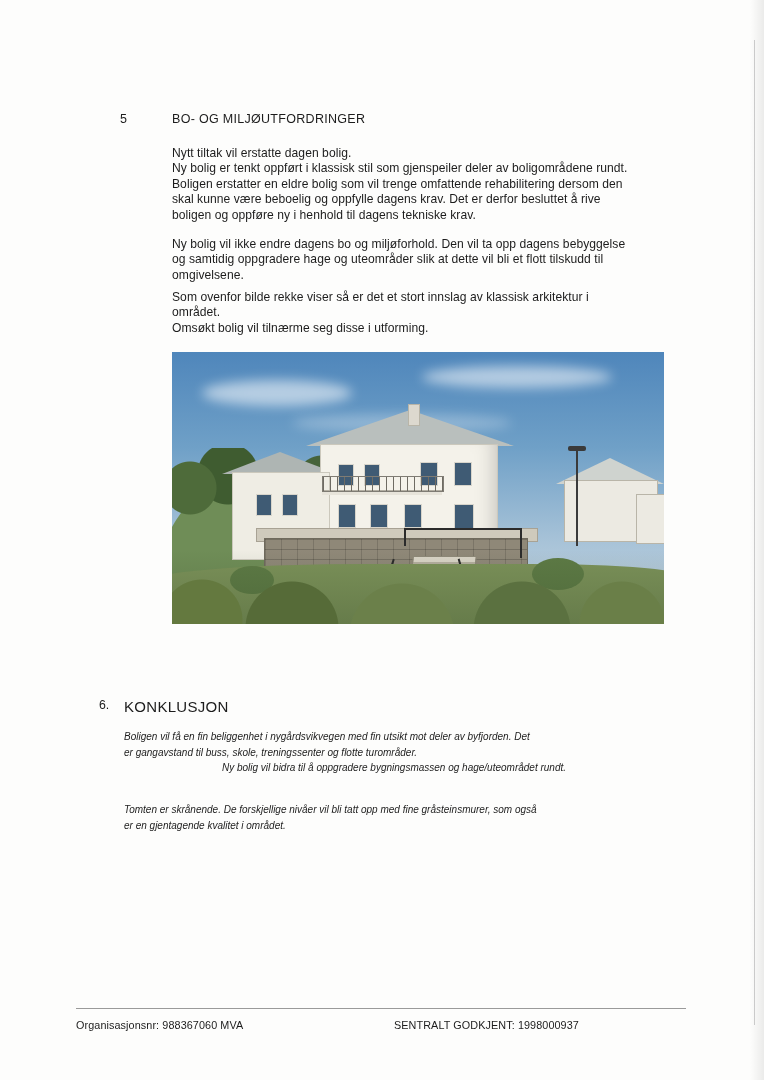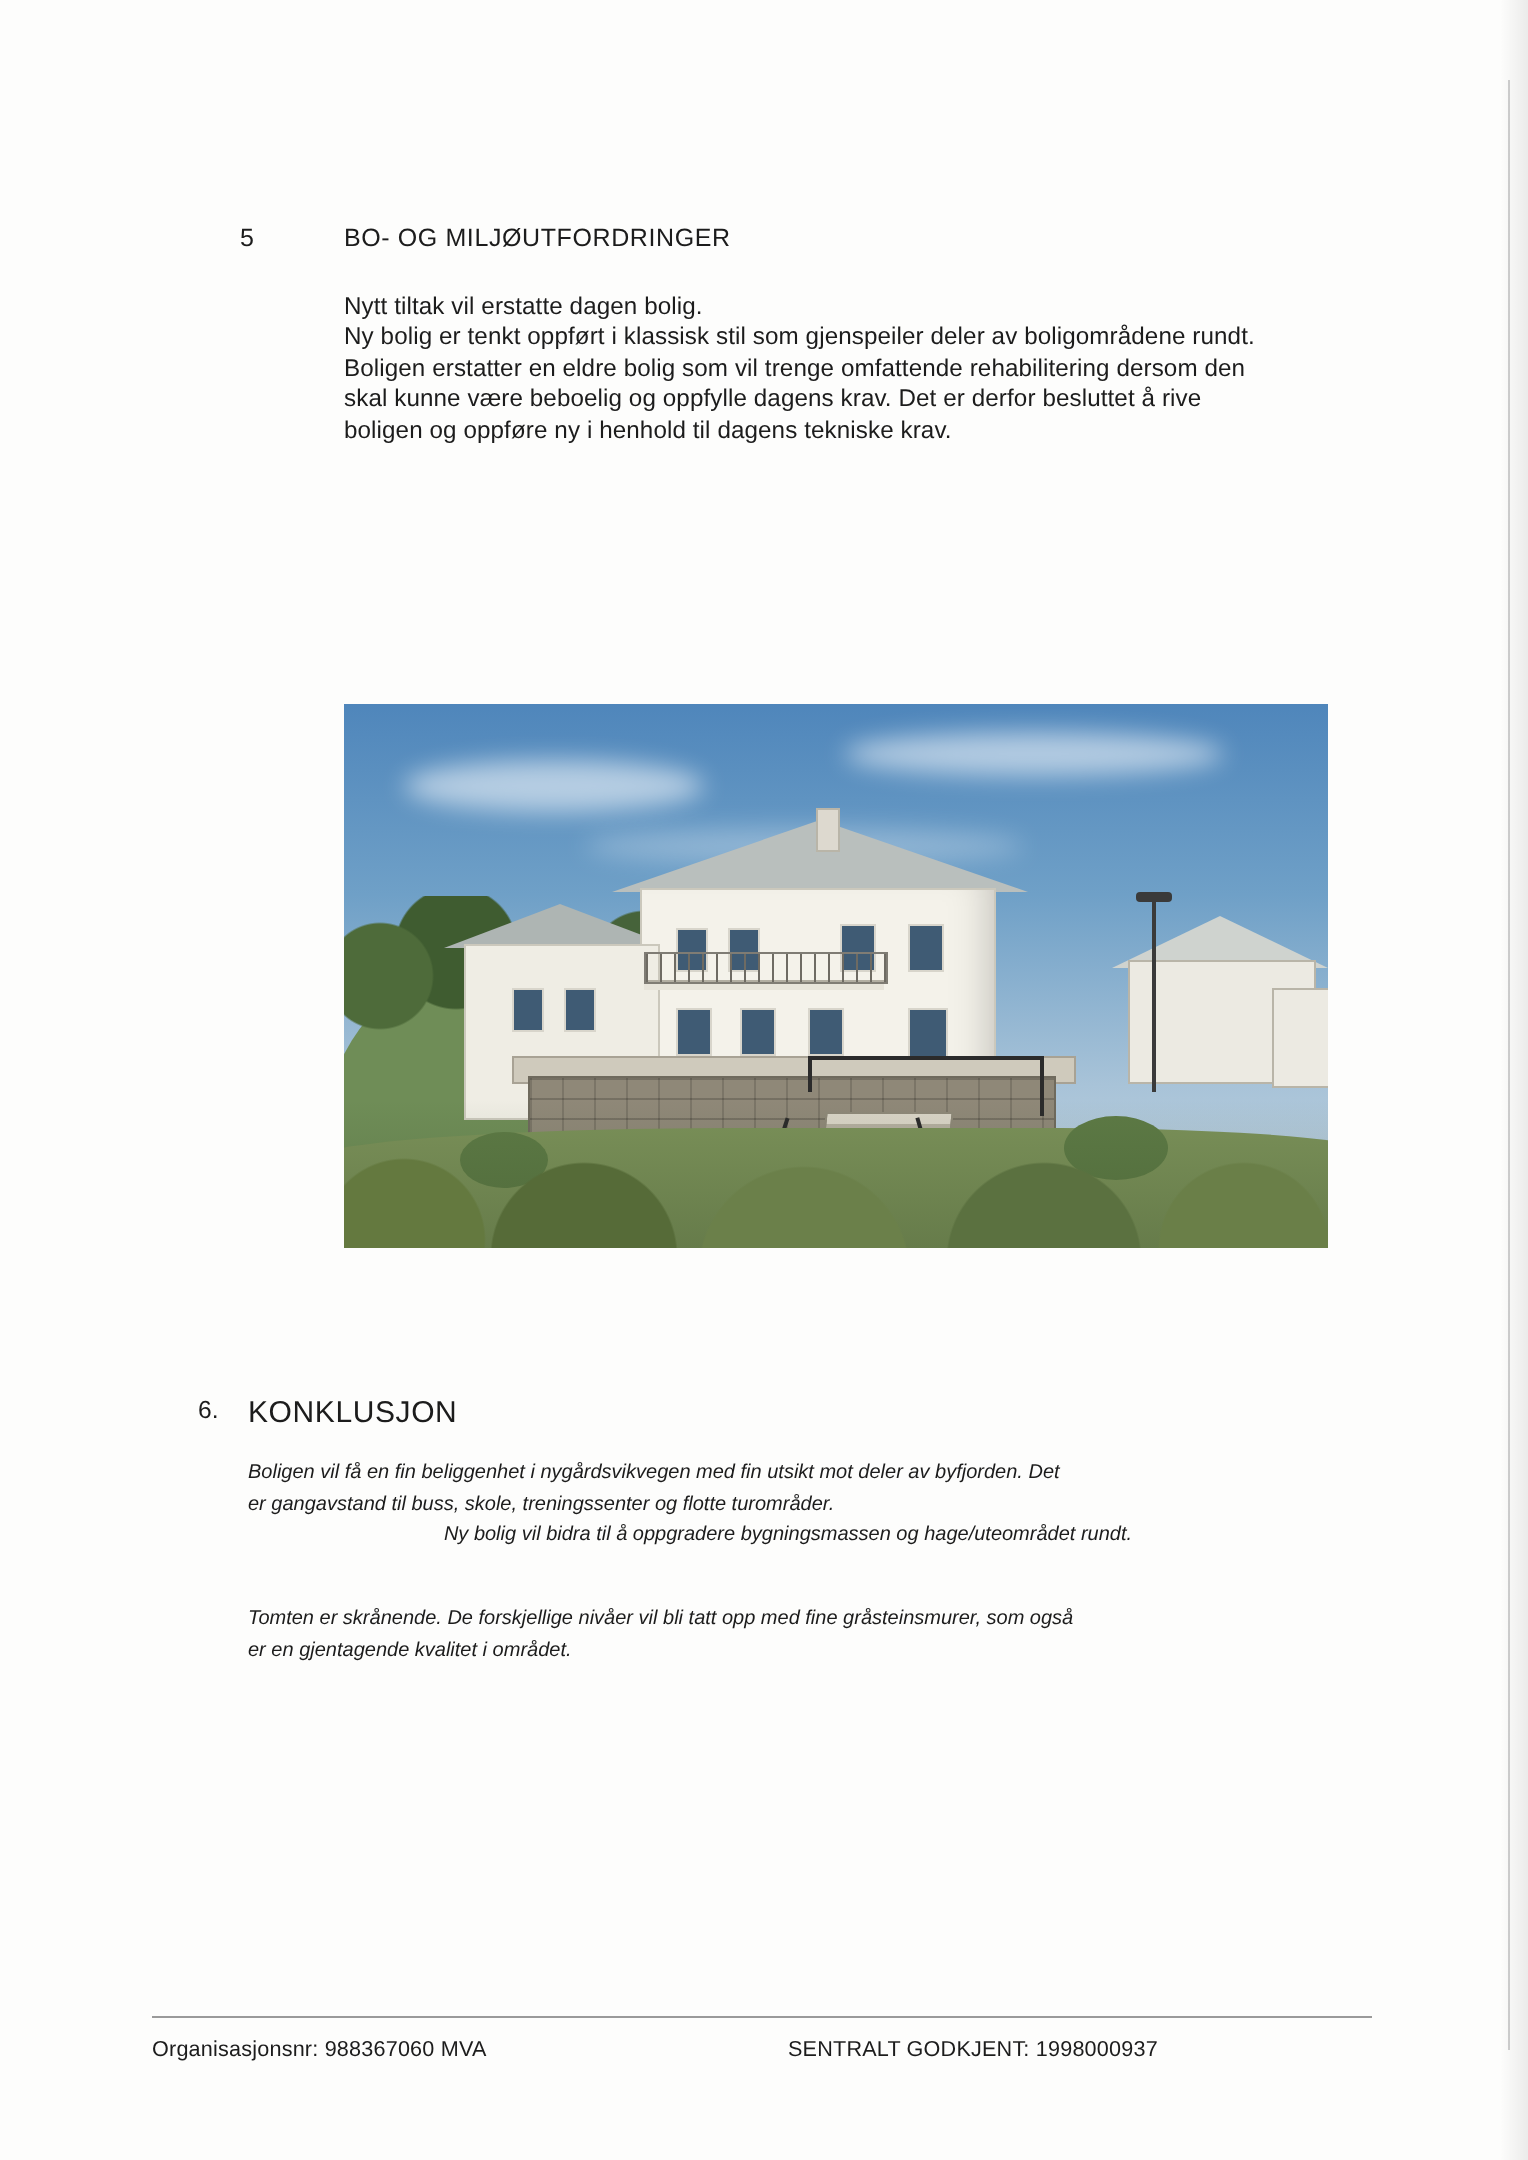--- a/index.html
+++ b/index.html
@@ -326,20 +326,26 @@
   <div class="sec5-head">
     <span class="sec5-num">5</span>
     <span class="sec5-title">BO- OG MILJØUTFORDRINGER</span>
   </div>
 
   <div class="body-block p1 nowrap">Nytt tiltak vil erstatte dagen bolig.
 Ny bolig er tenkt oppført i klassisk stil som gjenspeiler deler av boligområdene rundt.
 Boligen erstatter en eldre bolig som vil trenge omfattende rehabilitering dersom den
 skal kunne være beboelig og oppfylle dagens krav. Det er derfor besluttet å rive
 boligen og oppføre ny i henhold til dagens tekniske krav.</div>
+  <div class="body-block p2 nowrap">Ny bolig vil ikke endre dagens bo og miljøforhold. Den vil ta opp dagens bebyggelse
+og samtidig oppgradere hage og uteområder slik at dette vil bli et flott tilskudd til
+omgivelsene.</div>
+  <div class="body-block p3 nowrap">Som ovenfor bilde rekke viser så er det et stort innslag av klassisk arkitektur i
+området.
+Omsøkt bolig vil tilnærme seg disse i utforming.</div>
 
   <div class="illus">
     <div class="sky"></div>
     <div class="cloud c1"></div>
     <div class="cloud c2"></div>
     <div class="cloud c3"></div>
 
     <div class="bg-roof r1"></div>
     <div class="bg-house h1"></div>
     <div class="bg-house h2"></div>

